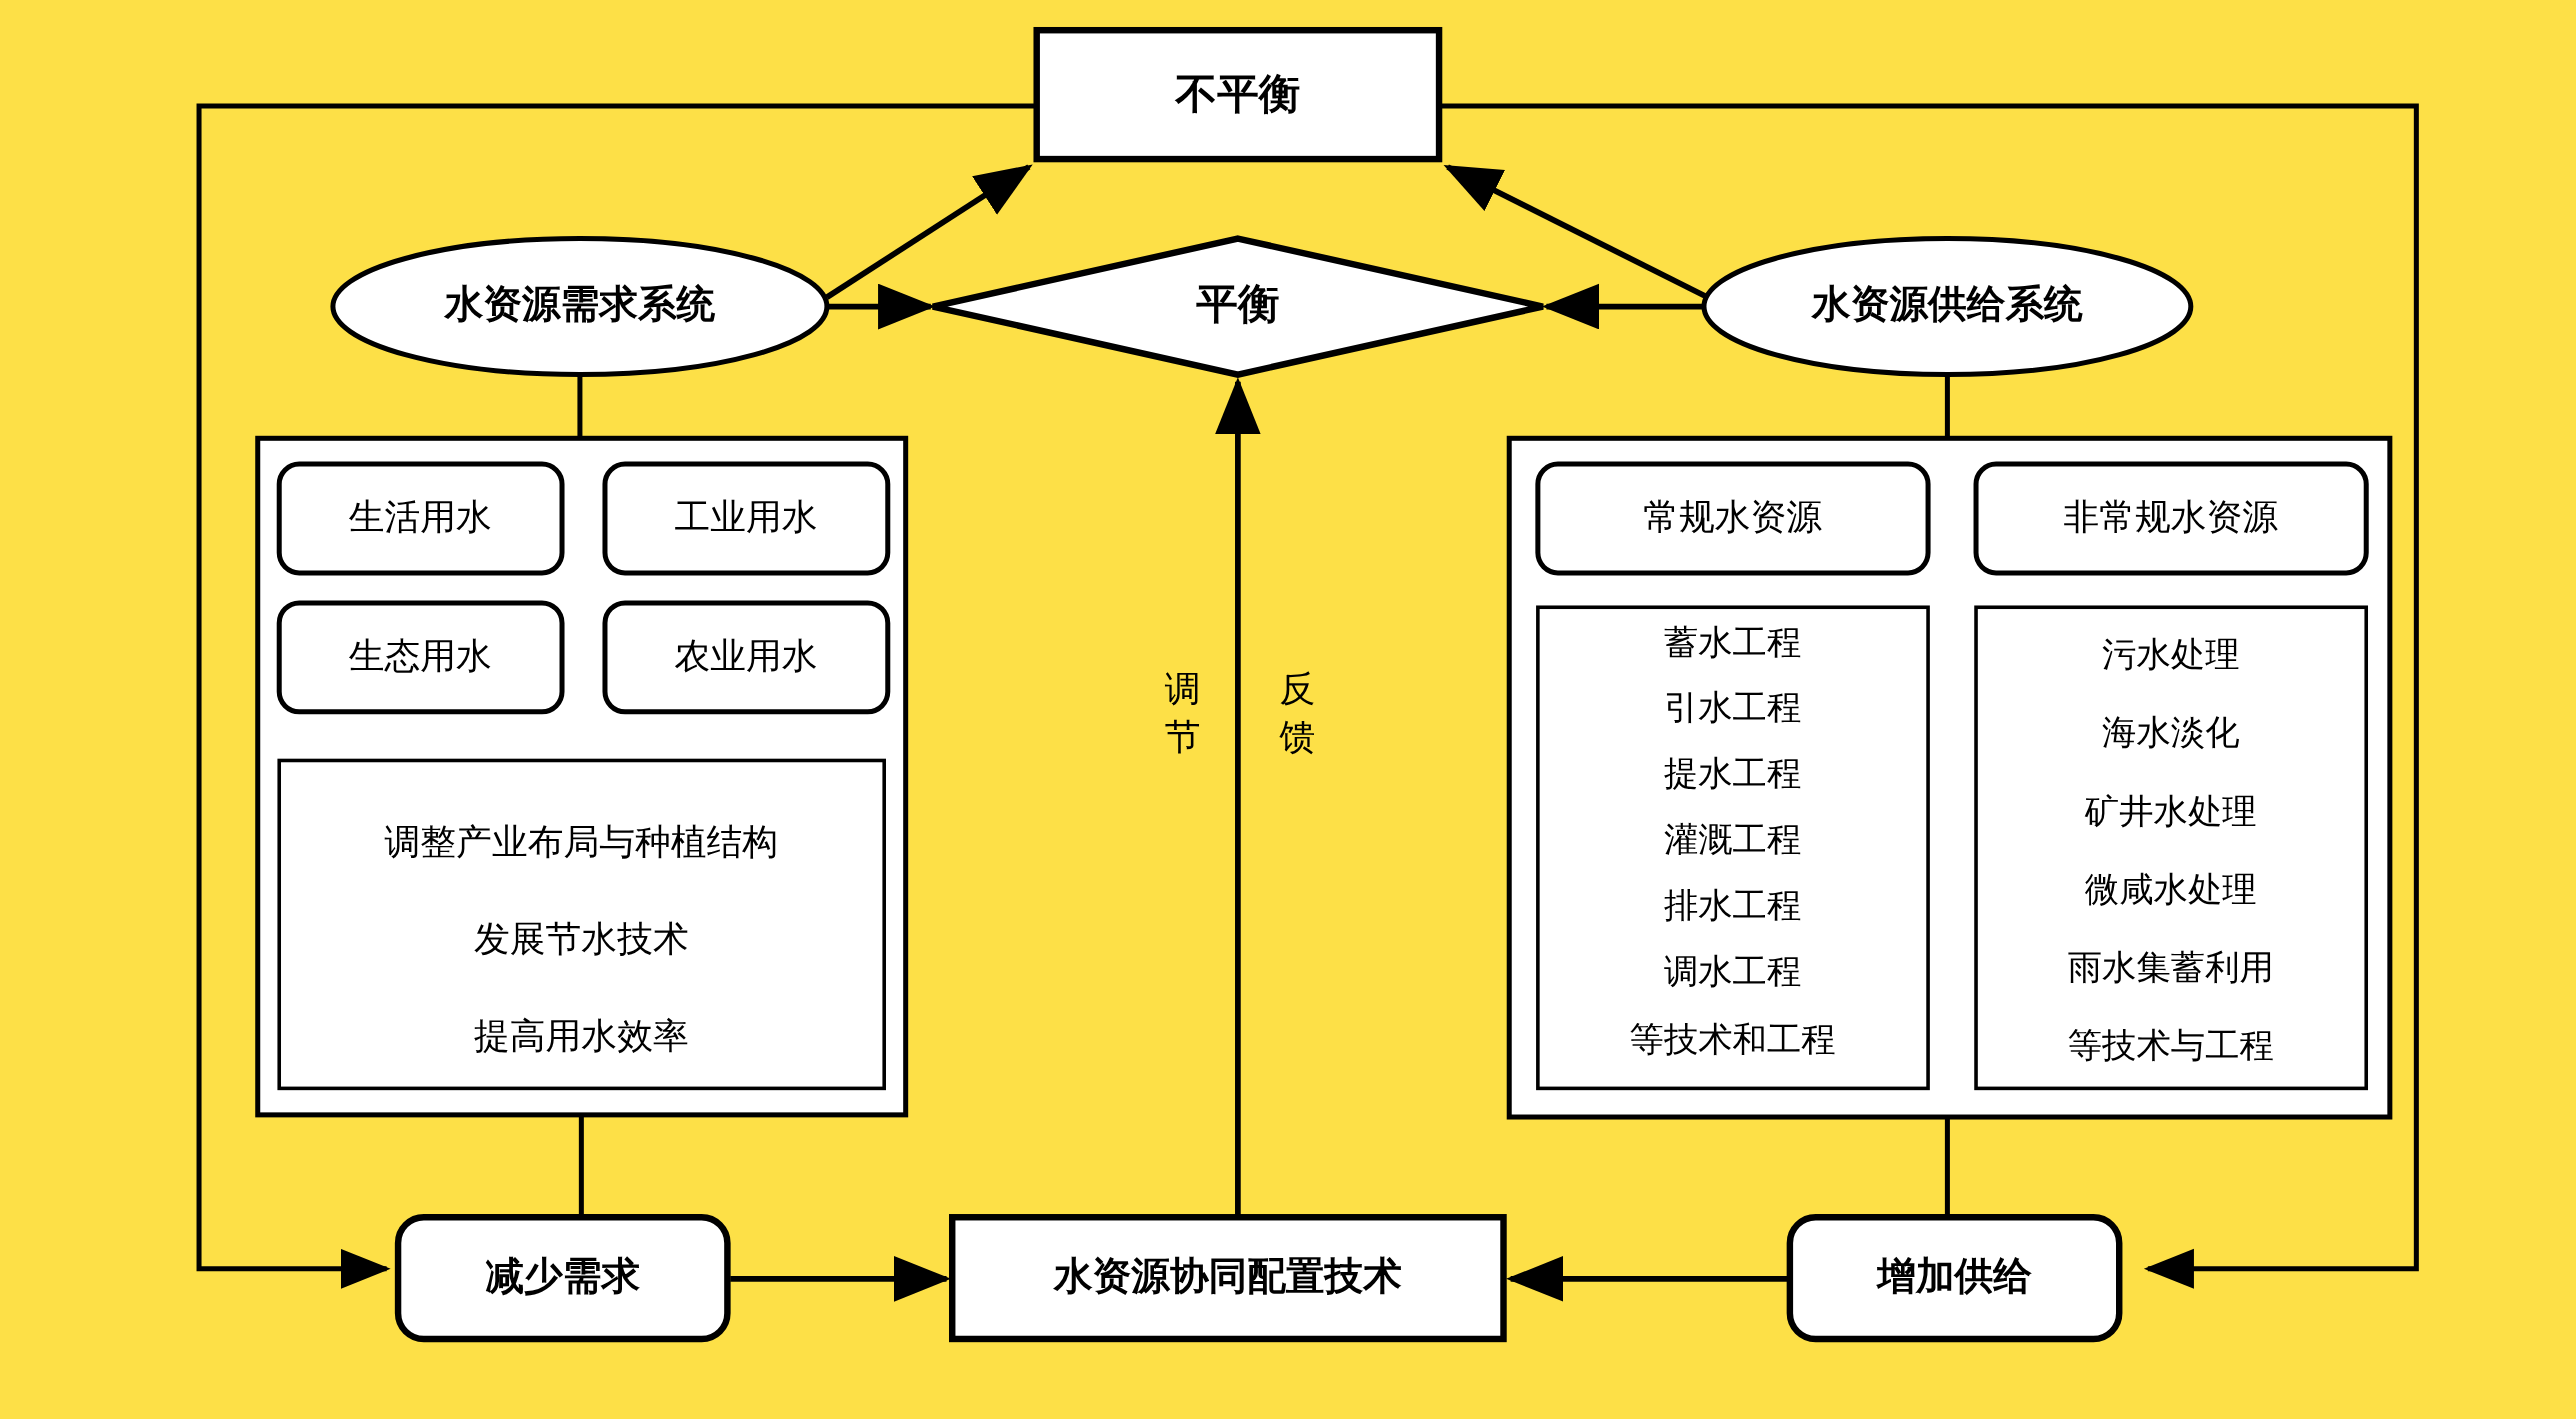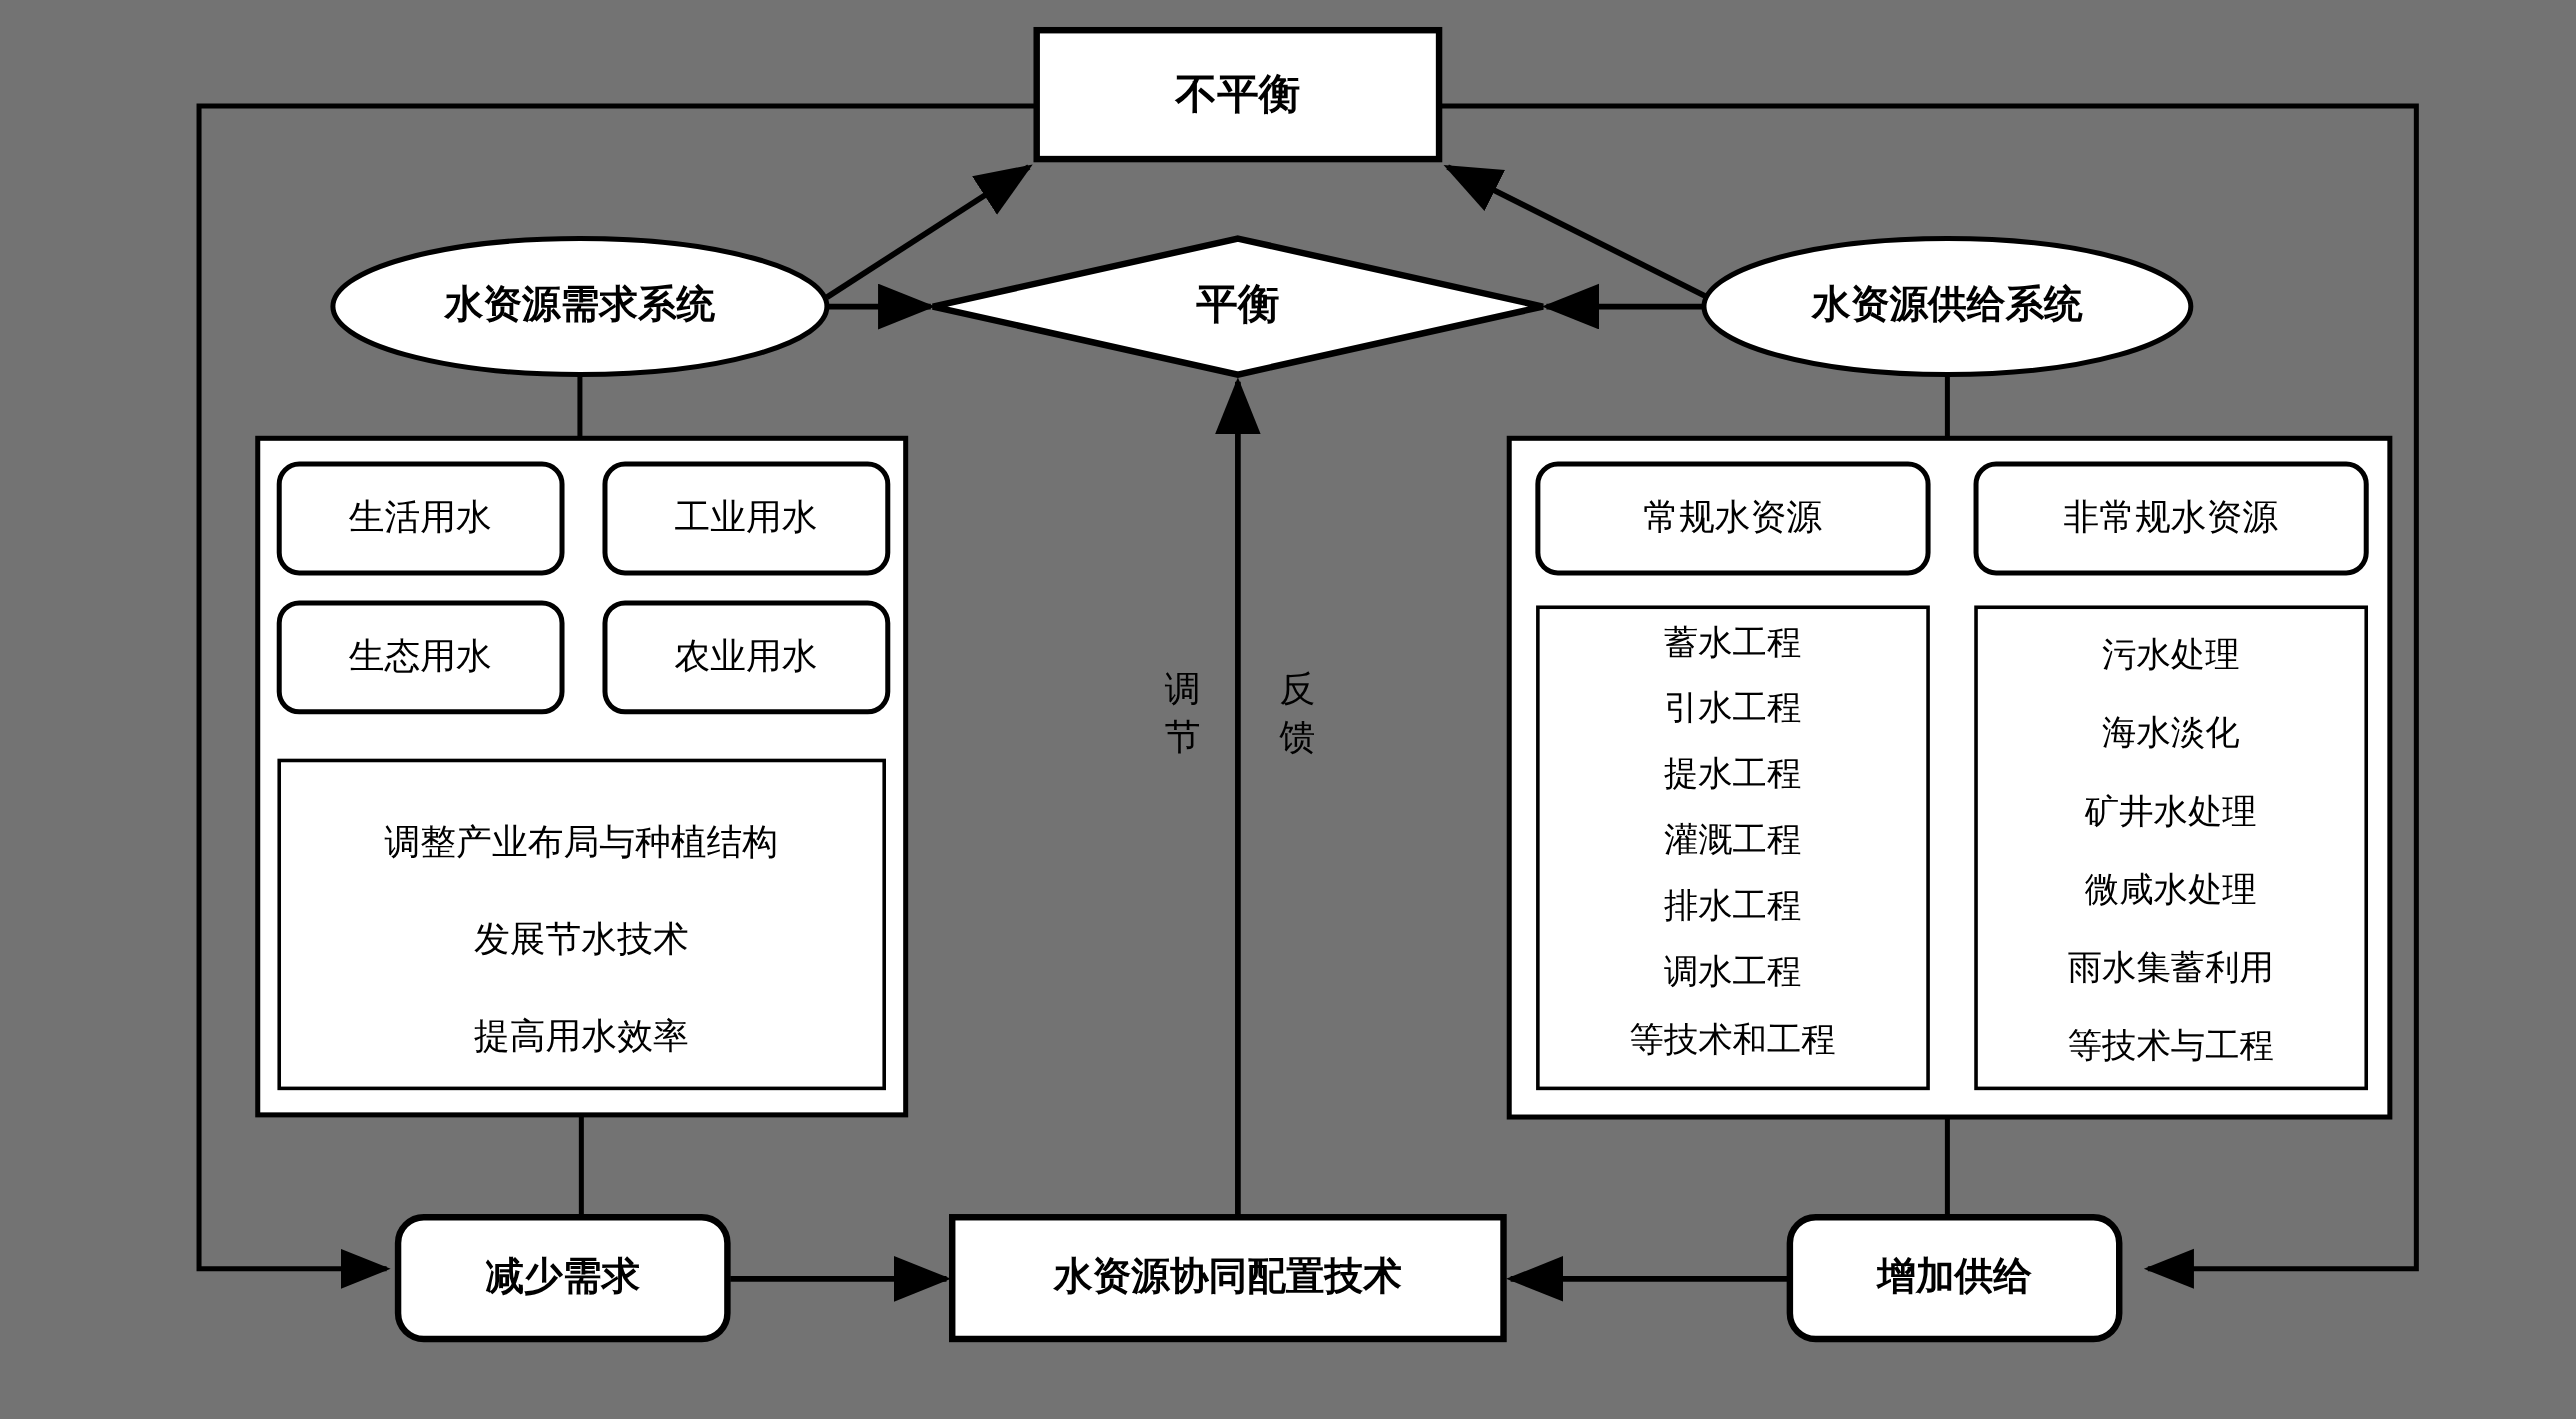--- a/index.html
+++ b/index.html
@@ -7,21 +7,21 @@
     padding: 0;
     background: #ffffff;
   }
   body {
     font-family: "Liberation Sans", "DejaVu Sans", sans-serif;
   }
   #stage {
     position: relative;
     width: 2576px;
     height: 1420px;
-    background: #737373;
+    background: #fde047;
     overflow: hidden;
   }
   svg#diagram {
     position: absolute;
     left: 0;
     top: 0;
     width: 2576px;
     height: 1420px;
   }
   .shape {

